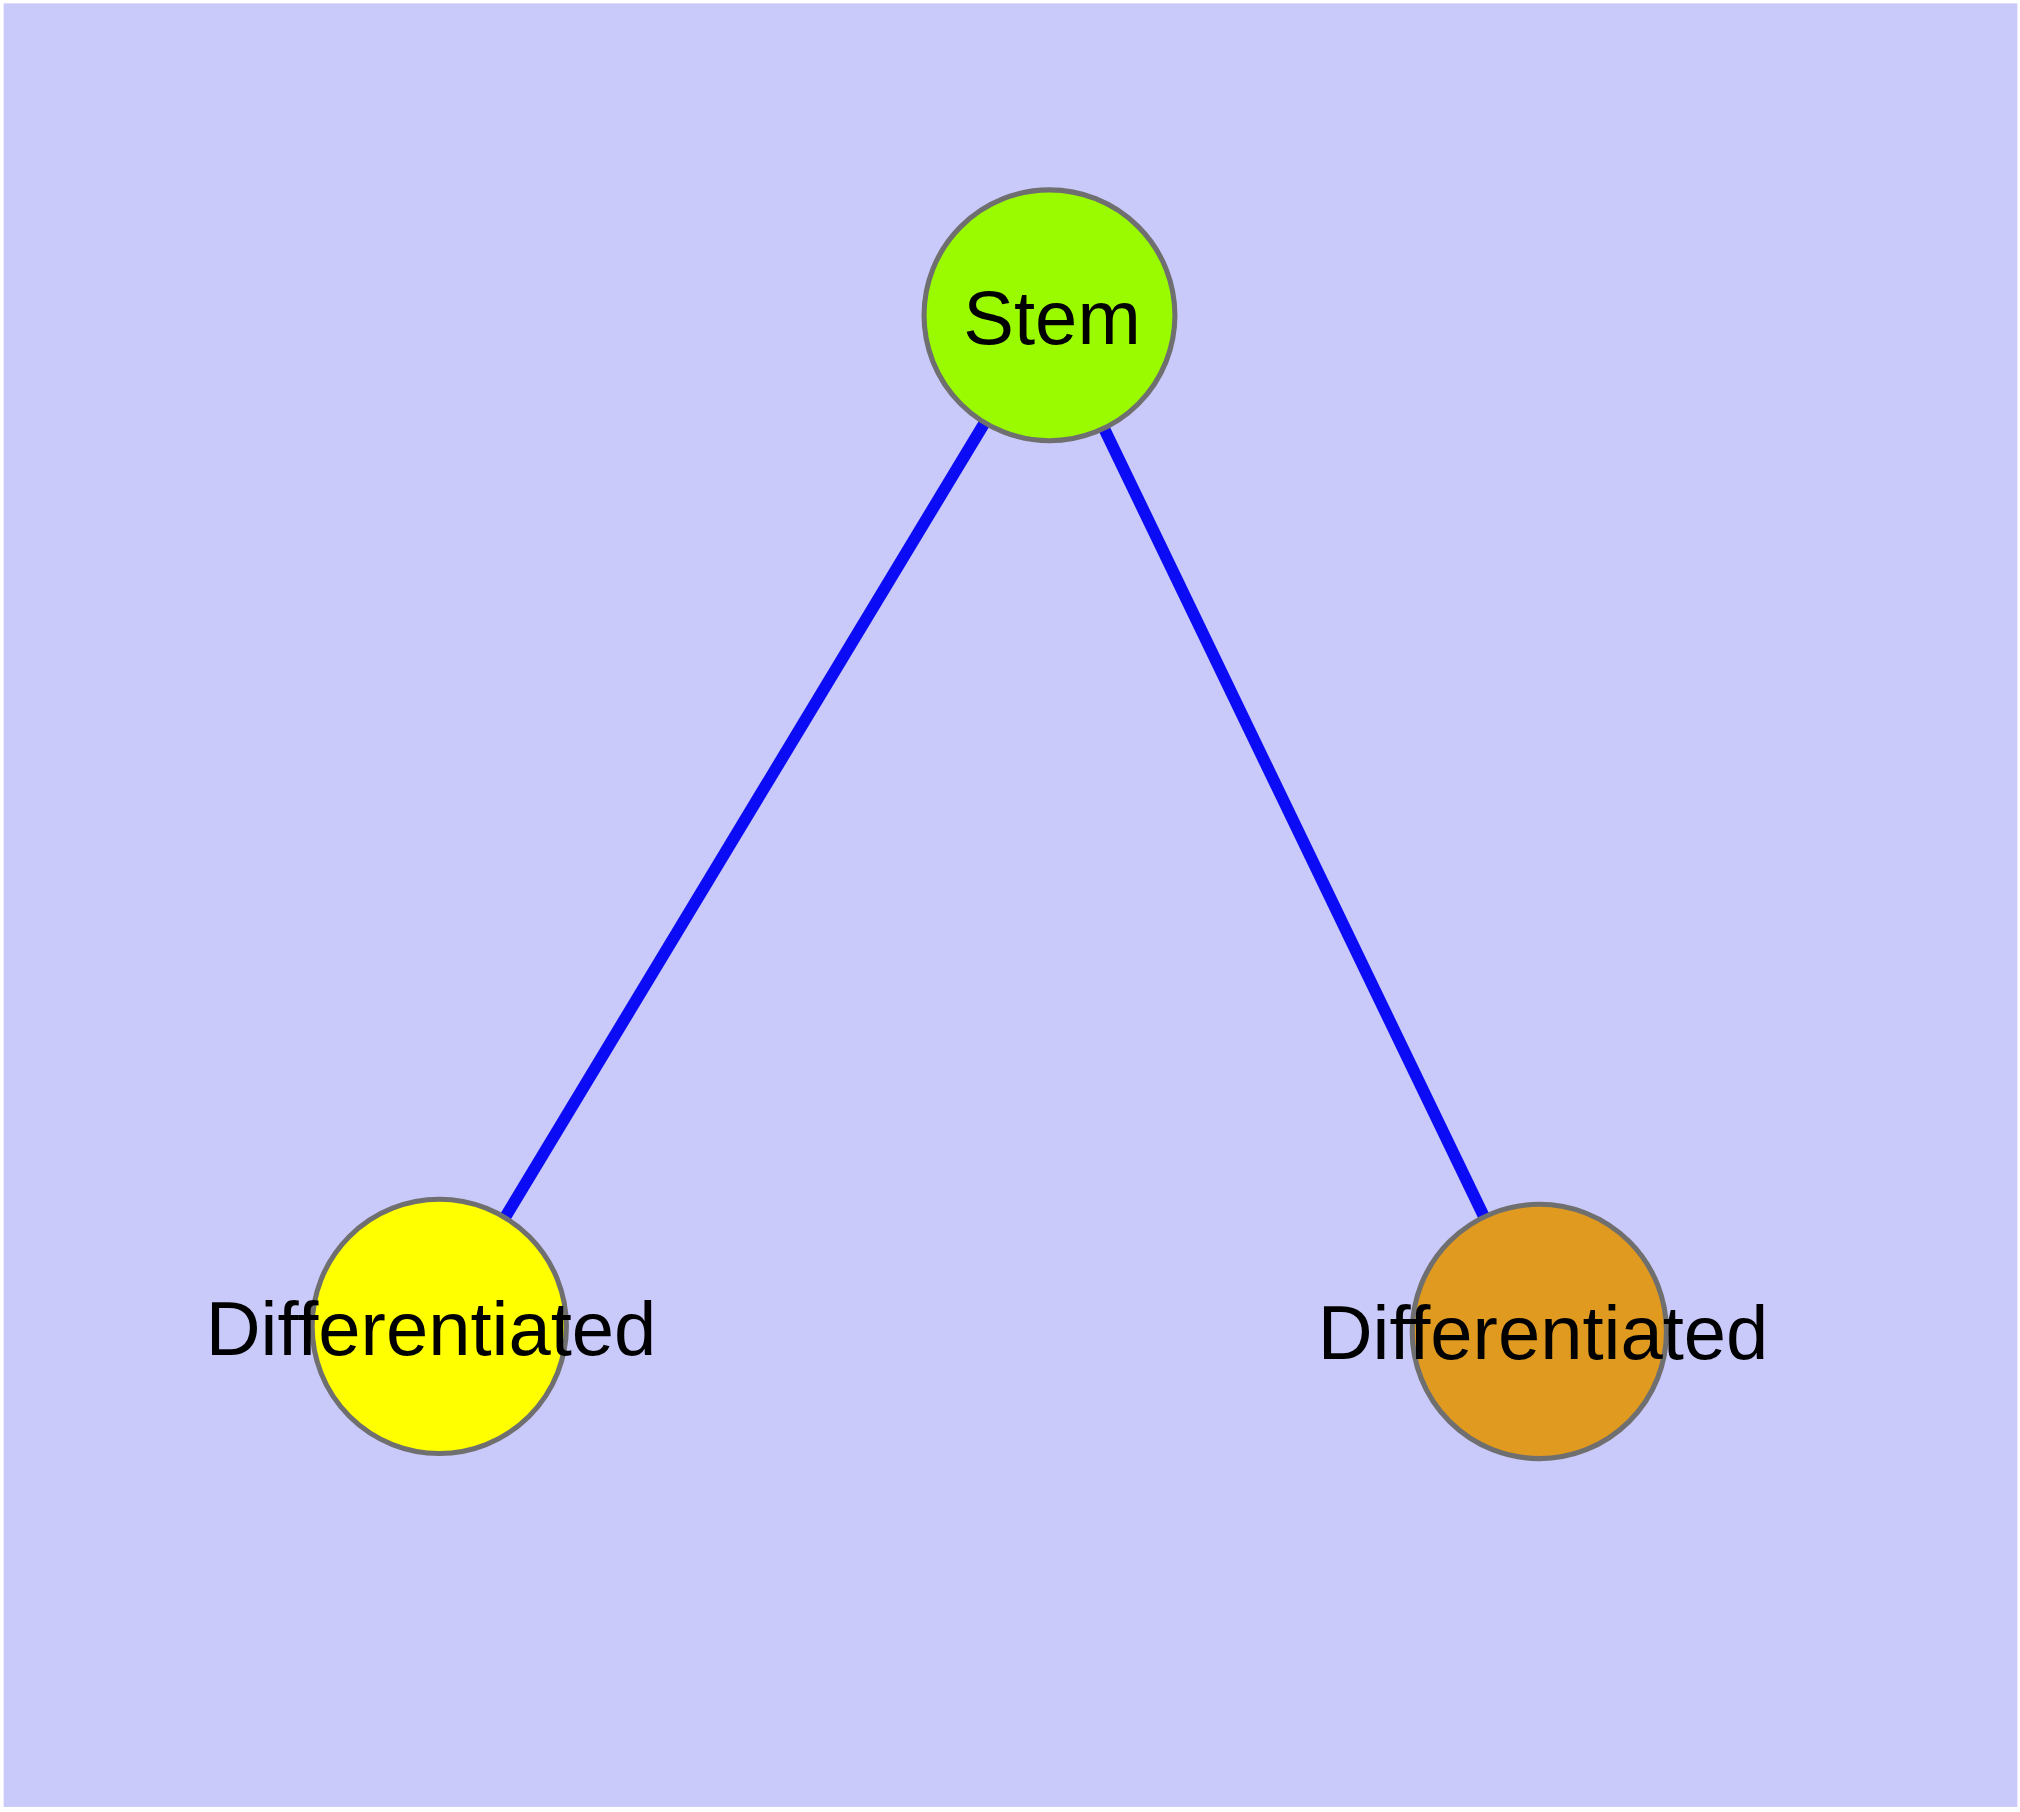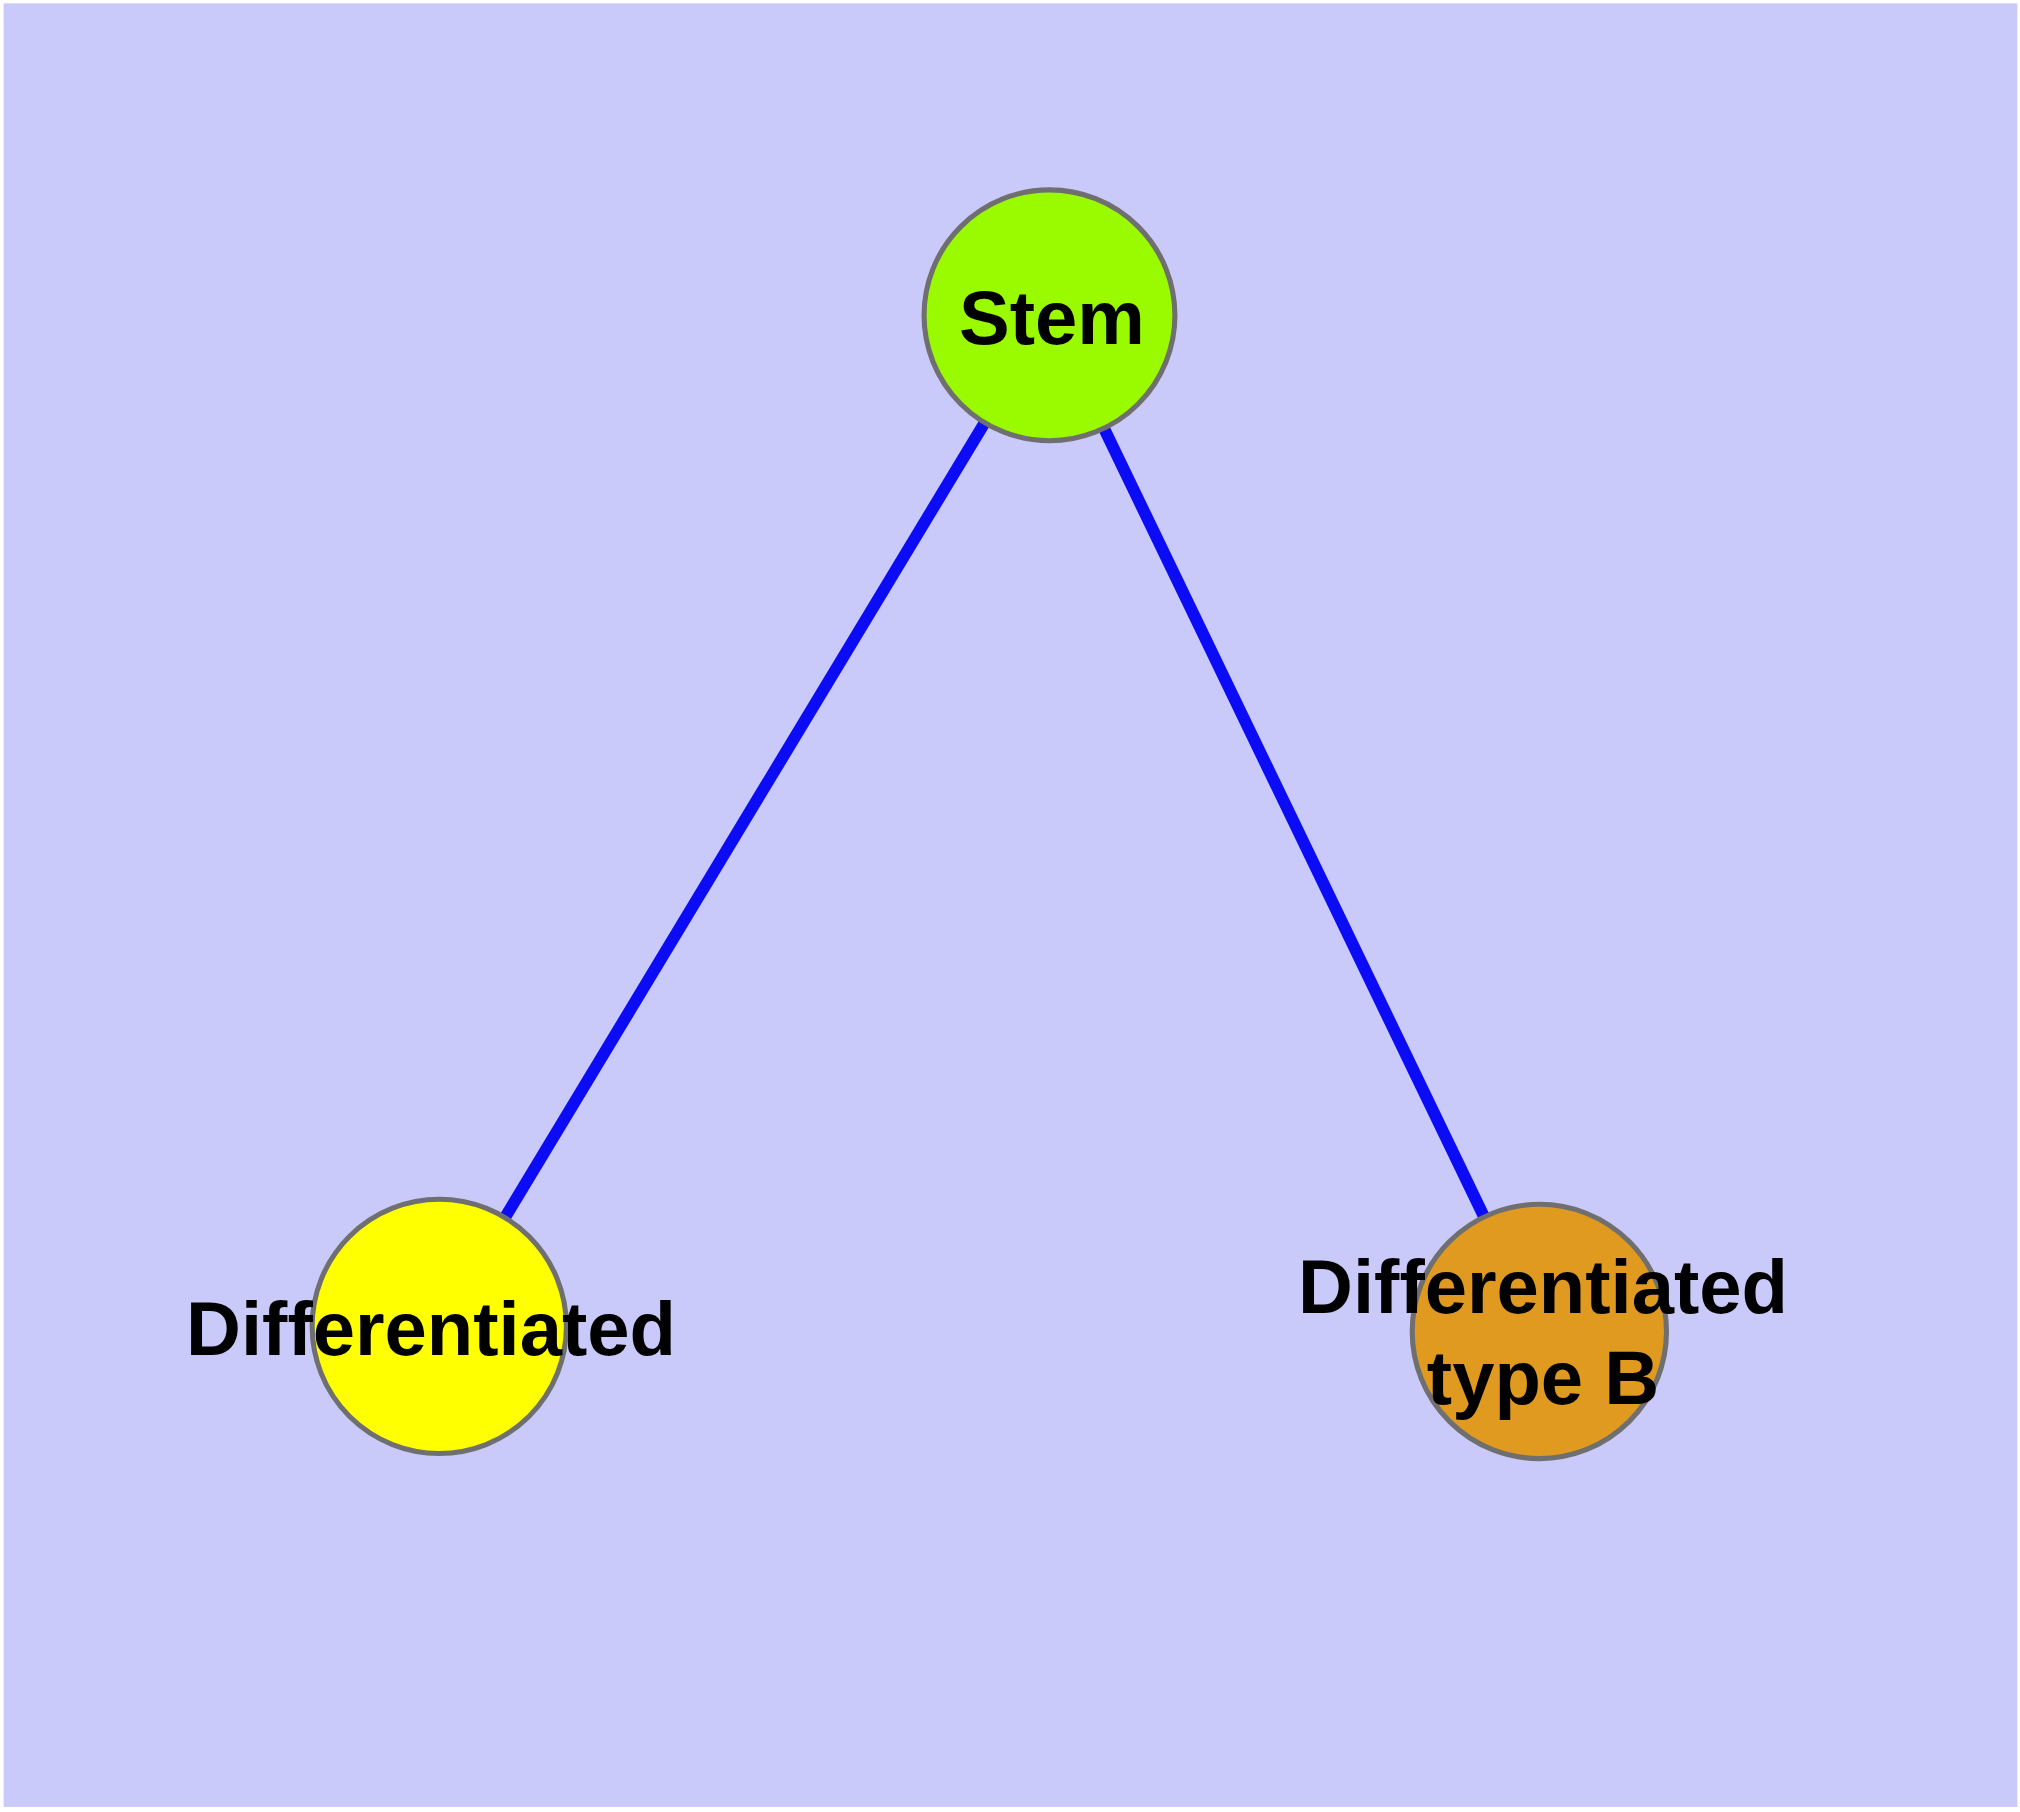--- a/index.html
+++ b/index.html
@@ -17,25 +17,25 @@
     stroke-linecap: butt;
     fill: none;
   }
   .node {
     stroke: #6f6f6f;
     stroke-width: 6px;
   }
   .node-label {
     position: absolute;
     transform: translate(-50%, -50%);
-    font-weight: 700;
+    font-weight: 400;
     font-size: 76px;
     line-height: 91px;
     color: #000000;
-    text-align: center;
+    text-align: left;
     white-space: nowrap;
   }
 </style>
 </head>
 <body>
 
 <div class="stage">
 
   <svg width="2021" height="1812" viewBox="0 0 2384 2138">
 
@@ -52,17 +52,16 @@
   <div class="node-label" style="left:1052px; top:317px">
     <div>Stem</div>
   </div>
 
   <div class="node-label" style="left:431px; top:1328px">
     <div>Differentiated</div>
   </div>
 
   <div class="node-label" style="left:1543px; top:1332px">
     <div>Differentiated</div>
-    <div>type B</div>
   </div>
 
 </div>
 
 
 </body></html>

